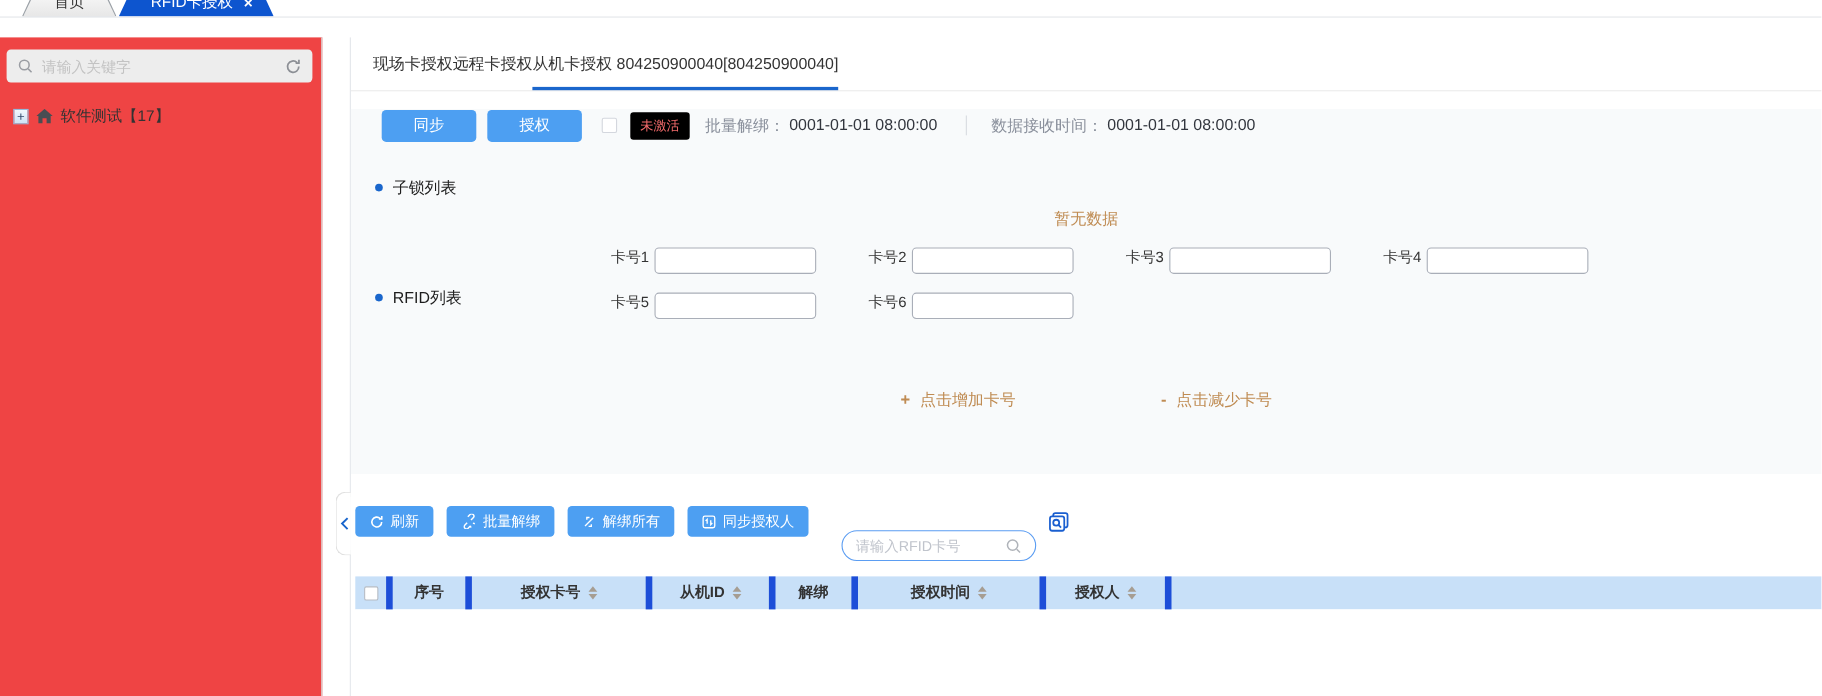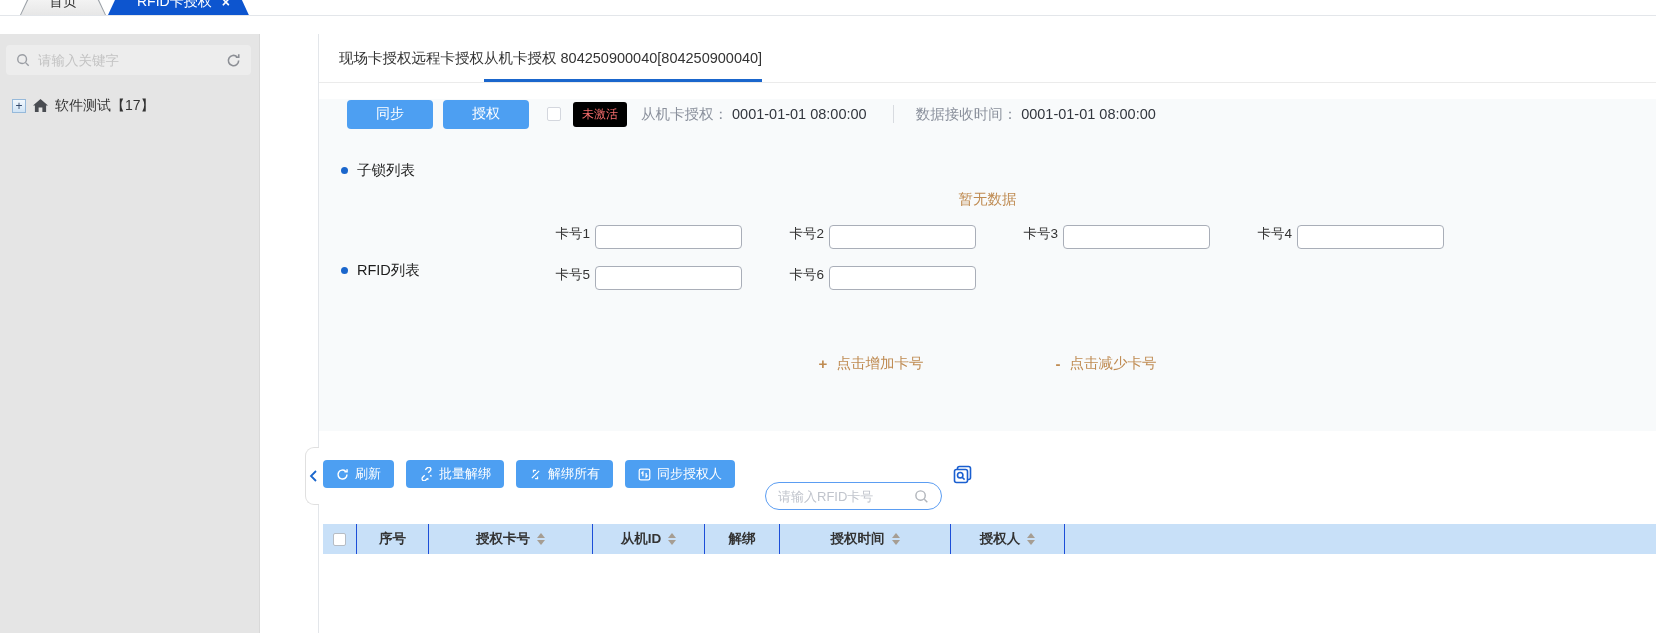--- a/index.html
+++ b/index.html
@@ -13,21 +13,21 @@
     border-bottom:1px solid #e3e6ea; display:flex; align-items:flex-end; padding-left:20px; }
   .tab-outer { clip-path:polygon(13px 0,calc(100% - 13px) 0,100% 100%,0 100%); padding:1px 1px 0 1px; }
   .tab { height:27px; display:flex; align-items:center; font-size:14px; padding:0 28px;
     clip-path:polygon(13px 0,calc(100% - 13px) 0,100% 100%,0 100%); cursor:pointer; }
   .tab-home-outer { background:#9aa0a6; }
   .tab-home { background:linear-gradient(#fcfcfc,#e7e7e7); color:#333; }
   .tab-active-outer { background:#0d55cf; margin-left:2px; }
   .tab-active { background:#0d55cf; color:#fff; padding-right:18px; }
   .tab-close { margin-left:10px; font-weight:bold; font-size:14px; line-height:1; cursor:pointer; }
   
-  .sidebar { position:absolute; top:34px; left:0; width:260px; bottom:0; background:#e5e5e5;
+  .sidebar { position:absolute; top:34px; left:0; width:293px; bottom:0; background:#ef4444;
     border-right:1px solid #d9d9d9; }
   .search-wrap { margin:11px 8px 0 6px; height:30px; background:#ededed; border-radius:4px;
     display:flex; align-items:center; padding:0 10px; }
   .search-wrap input { flex:1; border:none; background:transparent; outline:none;
     font-size:13.5px; color:#333; min-width:0; font-family:inherit; }
   .search-wrap input::placeholder { color:#c3c3c3; }
   .icon-gray { color:#9a9da3; display:flex; align-items:center; }
   .tree-row { margin:22px 0 0 12px; display:flex; align-items:center; gap:7px;
     font-size:14px; color:#333; cursor:pointer; }
   .expander { width:14px; height:14px; font-size:12px; line-height:12px; text-align:center;
@@ -78,21 +78,21 @@
     margin-right:12px; cursor:pointer; font-family:inherit; }
   .search-pill { width:177px; height:28px; border:1px solid #5b9df2; border-radius:14px;
     display:flex; align-items:center; padding:0 12px; margin-left:18px; background:#fff;margin-top:44px; }
   .search-pill input { flex:1; border:none; outline:none; font-size:13px; color:#333;
     min-width:0; background:transparent; font-family:inherit; }
   .search-pill input::placeholder { color:#c0c4cc; }
   .file-search { margin-left:10px; display:flex; align-items:center; cursor:pointer; }
   .table-header { margin-top:14px; display:flex; height:30px; background:#c8e0f8;
     font-size:13.5px; font-weight:bold; color:#333; align-items:stretch; }
   .th { display:flex; align-items:center; justify-content:center;
-    border-right:1px solid #1d4ed8; }
+    border-right:6px solid #1d4ed8; }
   .th-cb { width:34px; }
   .th-0 { width:72px; } .th-1 { width:164px; } .th-2 { width:112px; }
   .th-3 { width:75px; }  .th-4 { width:171px; } .th-5 { width:114px; }
   .th-fill { flex:1; border-right:none; }
   .sort { display:inline-flex; flex-direction:column; gap:2px; margin-left:7px; cursor:pointer; }
   .sort i { display:block; width:0; height:0; border-left:4px solid transparent;
     border-right:4px solid transparent; }
   .sort .up { border-bottom:5px solid #a69d92; }
   .sort .dn { border-top:5px solid #a69d92; }
   .table-body { height:110px; background:#fff; }
@@ -154,21 +154,21 @@
       <span>从机卡授权 804250900040[804250900040]</span>
     </div>
   </div>
 
   <div class="panel-top">
     <div class="action-row">
       <button class="btn-primary">同步</button>
       <button class="btn-primary">授权</button>
       <span class="cb"></span>
       <span class="badge">未激活</span>
-      <span class="t-label">从机卡授权：</span>
+      <span class="t-label">批量解绑：</span>
       <span class="t-value">0001-01-01 08:00:00</span>
       <span class="vdiv"></span>
       <span class="t-label" style="margin-left:0;">数据接收时间：</span>
       <span class="t-value">0001-01-01 08:00:00</span>
     </div>
 
     <div class="section-sublock">
       <div class="title-row">
         <span class="dot"></span>
         <span class="sec-title">子锁列表</span>

